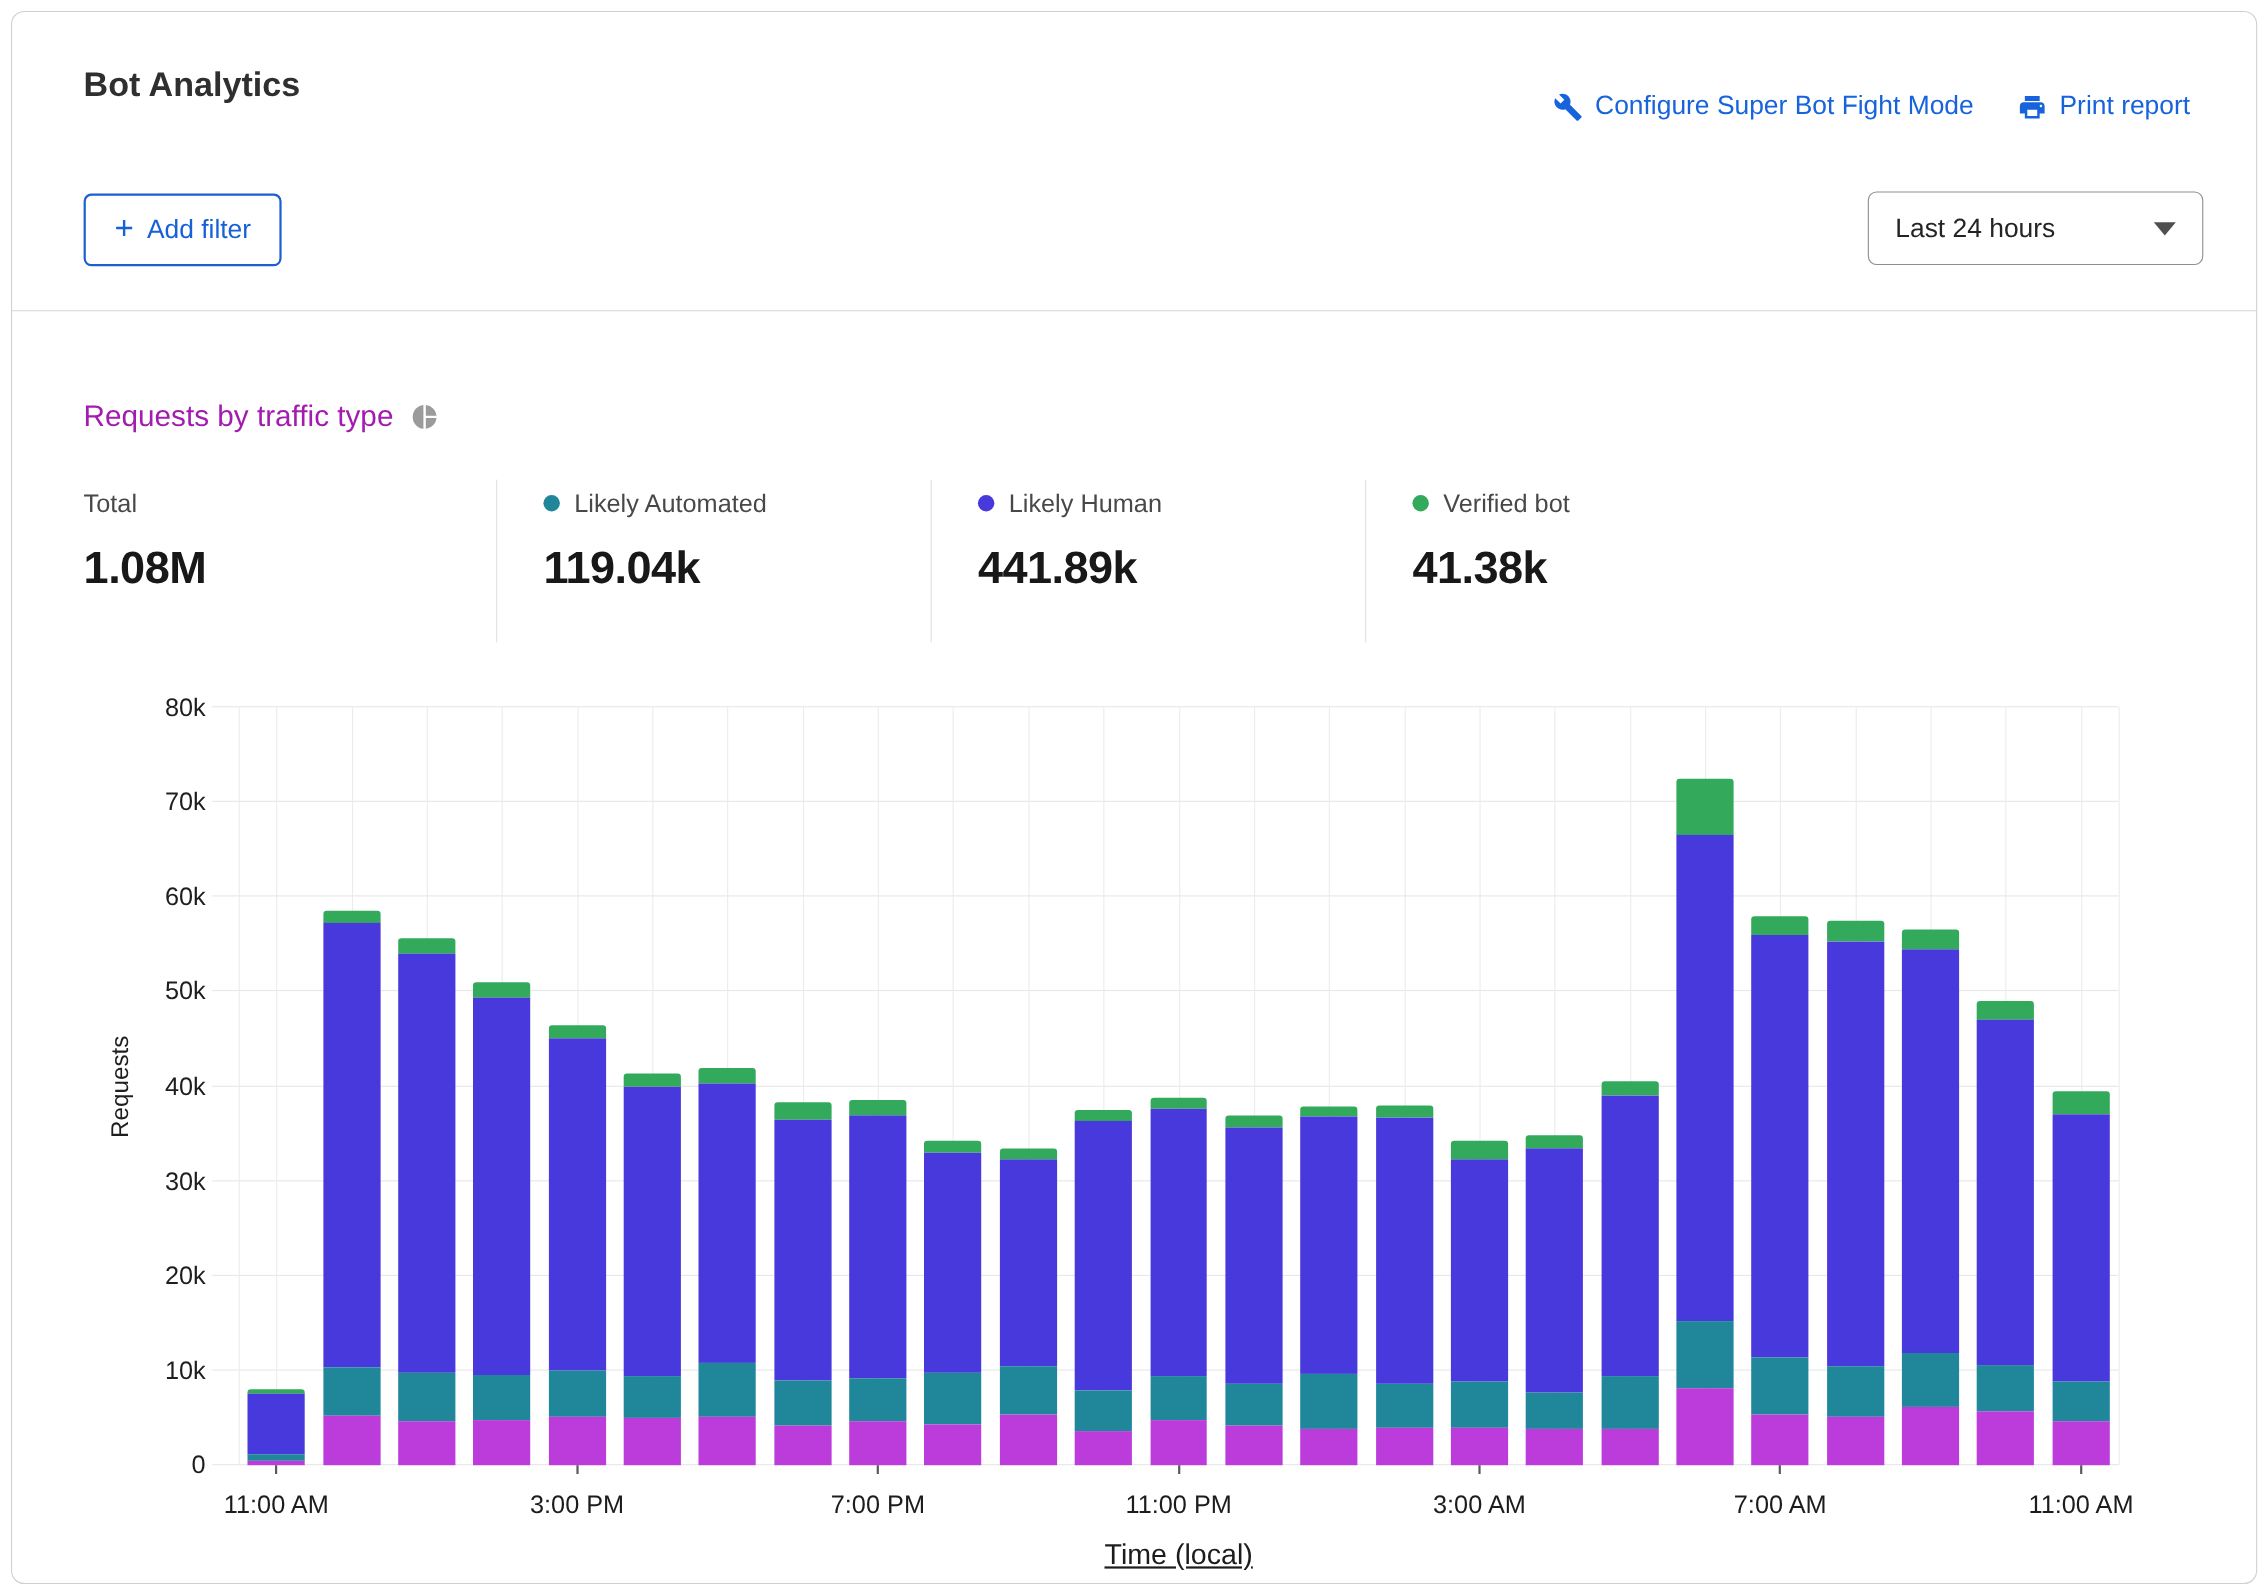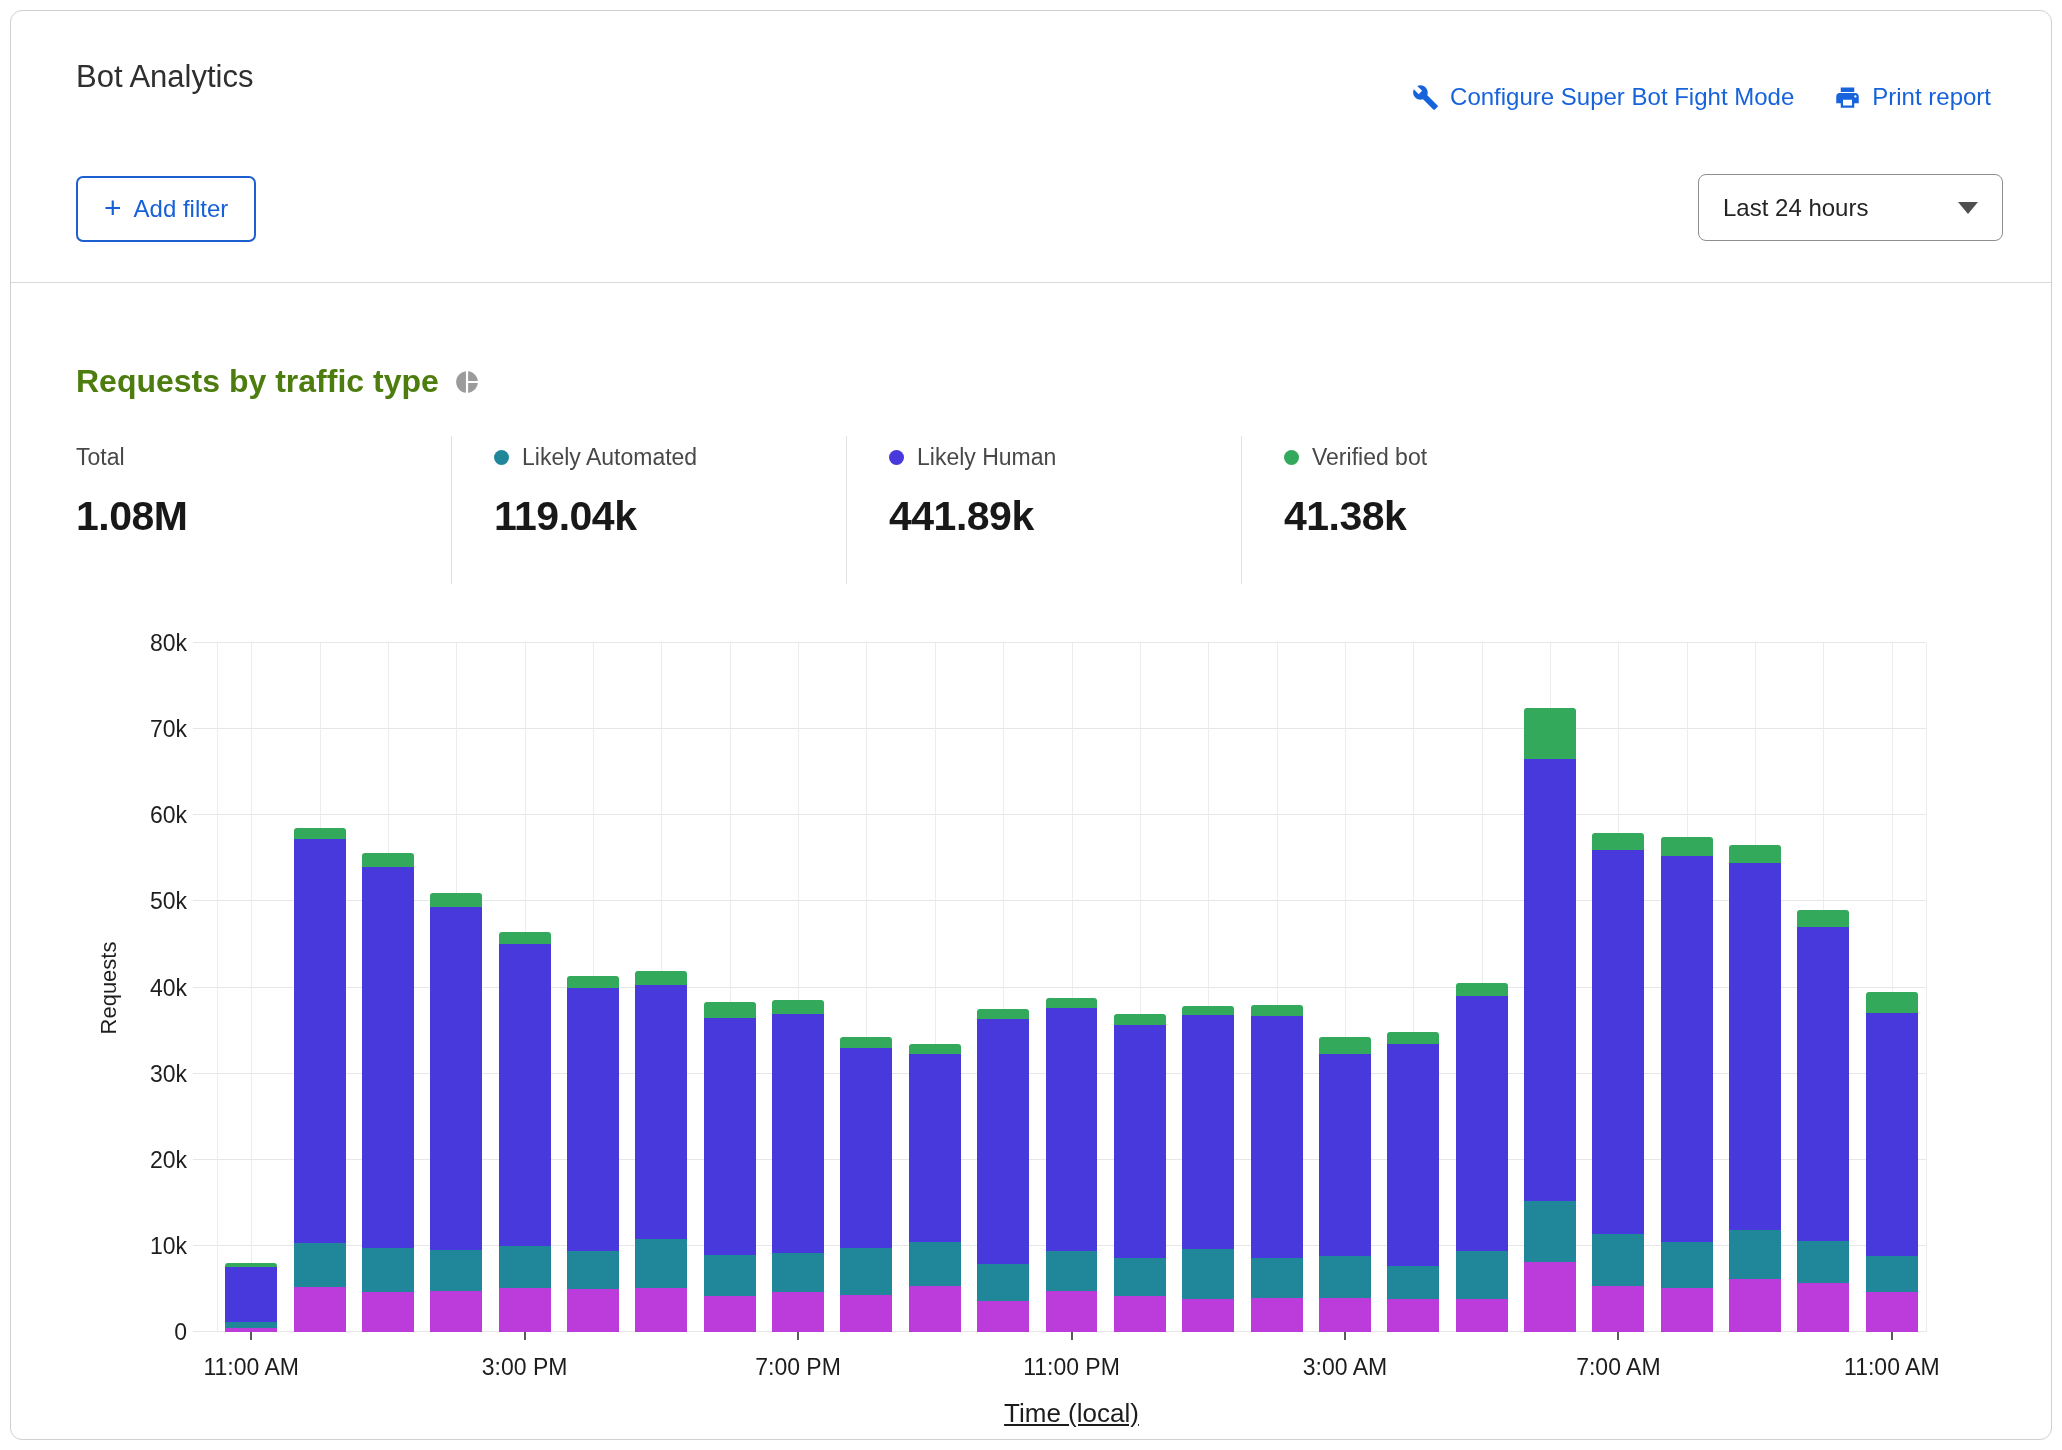--- a/index.html
+++ b/index.html
@@ -2,41 +2,41 @@
 <html><head>
 <meta charset="utf-8">
 <style>
   * { margin:0; padding:0; box-sizing:border-box; }
   html,body { width:2062px; height:1450px; background:#fff; font-family:"Liberation Sans", sans-serif; }
   .card {
     position:relative; left:10px; top:10px; width:2042px; height:1430px;
     background:#fff; border:1px solid #d0d0d0; border-radius:12px;
   }
   
-  .page-title { position:absolute; left:65px; top:48px; font-size:31px; font-weight:400; color:#2f2f2f; }
+  .page-title { position:absolute; left:65px; top:48px; font-size:31px; font-weight:700; color:#2f2f2f; }
   .header-links { position:absolute; right:60px; top:72px; display:flex; align-items:center; gap:40px; }
   .hlink { display:flex; align-items:center; gap:11px; color:#1663dc; font-size:24px; cursor:pointer; text-decoration:none; }
   .hlink svg { width:27px; height:27px; fill:#1663dc; }
   .btn-add-filter {
     position:absolute; left:65px; top:165px; height:66px; display:flex; align-items:center; gap:12px;
     padding:0 26px; background:#fff; border:2px solid #1b5fd0; border-radius:7px;
     color:#1660d8; font-size:24px; cursor:pointer; font-family:inherit;
   }
   .btn-add-filter .plus { font-size:30px; font-weight:400; line-height:1; margin-top:-3px; }
   .select {
     position:absolute; right:48px; top:163px; width:305px; height:67px;
     border:1px solid #8e8e8e; border-radius:8px; background:#fff;
     display:flex; align-items:center; justify-content:space-between; padding:0 24px;
     font-size:24px; color:#242424; cursor:pointer;
   }
   .chev { width:0; height:0; border-left:10px solid transparent; border-right:10px solid transparent; border-top:12px solid #4f4f4f; }
   .header-divider { position:absolute; left:0; top:271px; width:100%; height:1px; background:#d9d9d9; }
   
   .section-heading { position:absolute; left:65px; top:352px; display:flex; align-items:center; gap:15px; }
-  .section-heading .t { font-size:32px; font-weight:700; color:#4d7c0f; }
+  .section-heading .t { font-size:27px; font-weight:400; color:#a21caf; }
   .section-heading svg { width:26px; height:26px; fill:#9b9b9b; }
   
   .stats { position:absolute; left:65px; top:425px; right:65px; display:flex; }
   .stat { height:148px; padding-top:8px; }
   .stat:first-child { width:375px; }
   .stat + .stat { width:395px; border-left:1px solid #e0e0e0; padding-left:42px; }
   .stat-label { display:flex; align-items:center; gap:13px; font-size:23px; color:#484848; }
   .dot { width:15px; height:15px; border-radius:50%; flex:none; }
   .stat-value { margin-top:22px; font-size:41px; font-weight:700; color:#181818; letter-spacing:-0.5px; }
   

